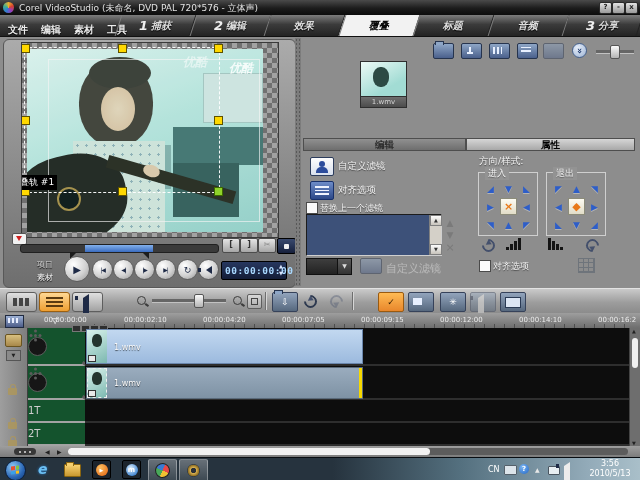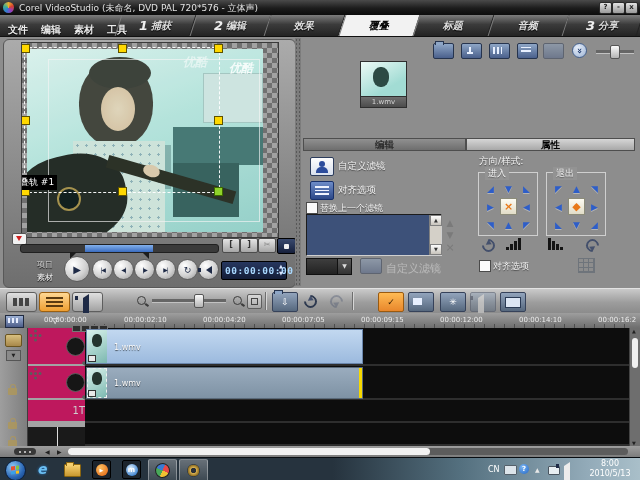--- a/index.html
+++ b/index.html
@@ -134,21 +134,21 @@
   .rlabel{font-size:7px;color:#ececec;top:3px;white-space:nowrap;}
   .tmgr{left:5px;top:2px;width:17px;height:11px;background:linear-gradient(#9cb0d4,#4c5c88);border:1px solid #202a40;}
   .tmgr::after{content:"";position:absolute;left:2px;top:2px;width:11px;height:5px;background:repeating-linear-gradient(90deg,#e8eeff 0 2px,transparent 2px 4px);}
   .playhead{font-size:8px;color:#fafafa;}
   .phline{width:1px;background:rgba(255,255,255,.85);}
   .gutter{left:0;top:15px;width:27px;height:118px;background:linear-gradient(90deg,#9e9e9e,#7e7e7e);border-right:1px solid #3e3e3e;}
   .lockset{width:15px;height:11px;background:linear-gradient(#d8c080,#a8884a);border:1px solid #6a5420;border-radius:2px;}
   .gchev{width:13px;height:9px;background:#8a8a8a;border:1px solid #555;font-size:5px;color:#222;text-align:center;line-height:8px;}
   .lock{width:9px;height:7px;background:#b09858;border-radius:1px;opacity:.8;}
   .lock::before{content:"";position:absolute;left:1.5px;top:-4px;width:4px;height:4px;border:1.5px solid #b09858;border-bottom:none;border-radius:3px 3px 0 0;}
-  .hdrcol{background:#be185d;border-right:1px solid #000;border-bottom:6px solid #a3a3a3;display:flex;align-items:center;justify-content:flex-end;}
+  .hdrcol{background:#14532d;border-right:1px solid #000;border-bottom:4px solid #a3a3a3;display:flex;align-items:center;justify-content:flex-start;}
   .trackrow{background:#0d0d0d;border-bottom:2px solid #2e2e2e;}
   .reel{width:17px;height:17px;border-radius:50%;background:#161616;border:1px solid #5c5c5c;}
   .reel::before{content:"";position:absolute;left:6px;top:6px;width:3px;height:3px;border-radius:50%;background:#5c5c5c;box-shadow:0 -4.5px 0 #5c5c5c,0 4.5px 0 #5c5c5c,-4.5px 0 0 #5c5c5c,4.5px 0 0 #5c5c5c;}
   .reel::after{content:"";position:absolute;right:-5px;bottom:-1px;width:8px;height:2.5px;background:#5c5c5c;transform:rotate(35deg);}
   .ttext{font-size:10px;color:#cecece;}
   .clip{border:1px solid #6a86ac;overflow:hidden;}
   .clip1bg{background:linear-gradient(#c2d8f0,#9cbade);}
   .clip2bg{background:linear-gradient(#9aacbe,#7e92a4);border-color:#5a6a7a;}
   .cthumb{position:absolute;left:0;top:0;bottom:0;width:20px;background:linear-gradient(150deg,#daf2ec,#7cb8b0);}
   .cthumb::after{content:"";position:absolute;left:5px;top:4px;width:10px;height:13px;background:#24342e;border-radius:45%;}
@@ -467,20 +467,23 @@
 
     <div class="abs hdrcol" style="left:28px;top:15px;width:57px;height:36px;">
         <span class="reel"></span>
       </div>
     <div class="abs hdrcol" style="left:28px;top:53px;width:57px;height:32px;">
         <span class="reel"></span>
       </div>
     <div class="abs hdrcol" style="left:28px;top:87px;width:57px;height:21px;">
         <span class="ttext">1T</span>
       </div>
+    <div class="abs hdrcol" style="left:28px;top:110px;width:57px;height:21px;">
+        <span class="ttext">2T</span>
+      </div>
 
     <div class="abs trackrow" style="left:85px;top:15px;width:544px;height:36px;"></div>
     <div class="abs trackrow" style="left:85px;top:53px;width:544px;height:32px;"></div>
     <div class="abs trackrow" style="left:85px;top:87px;width:544px;height:21px;"></div>
     <div class="abs trackrow" style="left:85px;top:110px;width:544px;height:21px;"></div>
 
     <div class="abs minibtn" style="left:72px;top:12px;"></div>
     <div class="abs minibtn" style="left:81px;top:12px;"></div>
     <div class="abs minibtn" style="left:90px;top:12px;"></div>
     <div class="abs minibtn" style="left:99px;top:12px;"></div>
@@ -537,18 +540,18 @@
     <div class="abs pressed" style="left:179px;">
         <span class="goldring"></span>
       </div>
     <span class="abs traytxt" style="left:488px;top:7px;">CN</span>
     <div class="abs kbico" style="left:504px;top:7px;"></div>
     <div class="abs helpcirc" style="left:519px;top:6px;">?</div>
     <span class="abs trayglyph" style="left:535px;top:8px;">▲</span>
     <div class="abs monico" style="left:548px;top:8px;"></div>
     <div class="abs" style="left:564px;top:8px;"><span class="spk" style="border-right-color:#ececec;"></span></div>
     <div class="abs clock" style="left:584px;top:1px;width:52px;">
-      <span>8:00</span><br>
+      <span>3:56</span><br>
       <span>2010/5/13</span>
     </div>
   </div>
 
 </div>
 
 </body></html>

